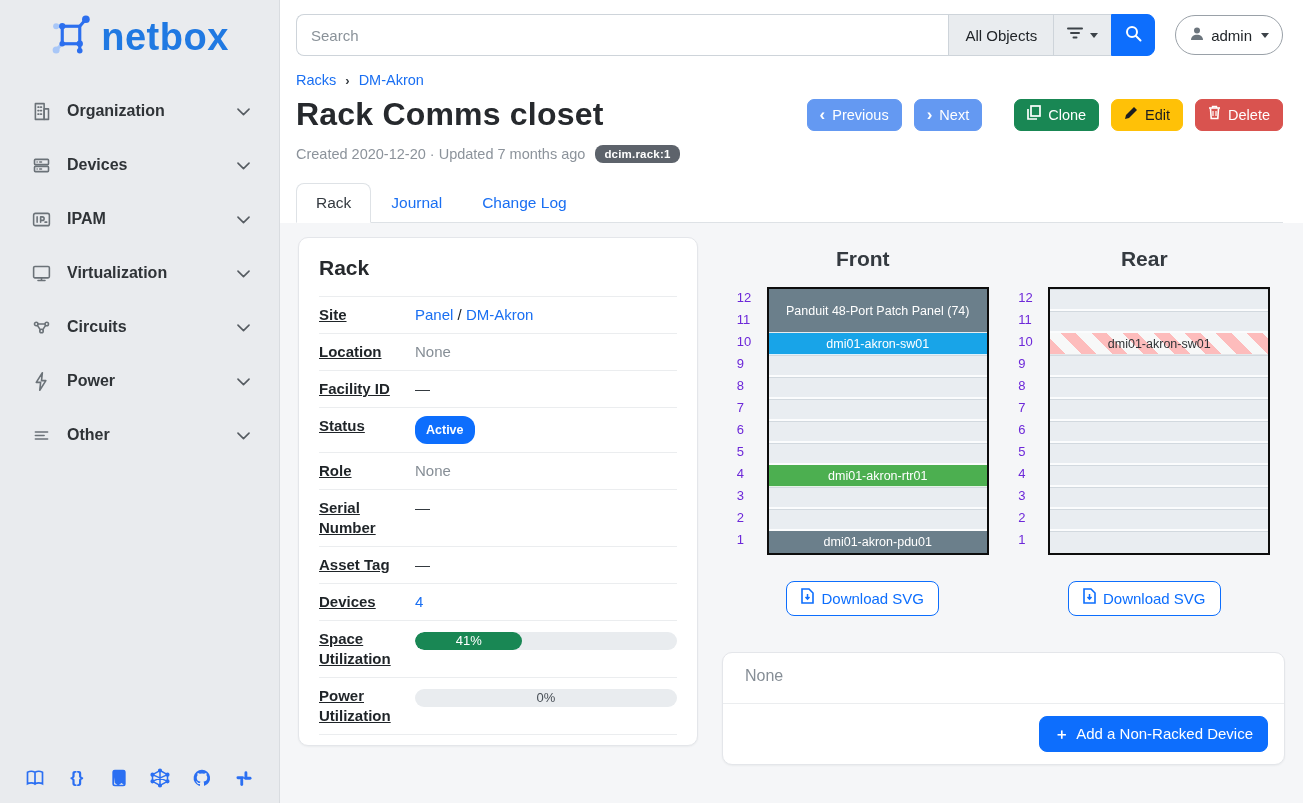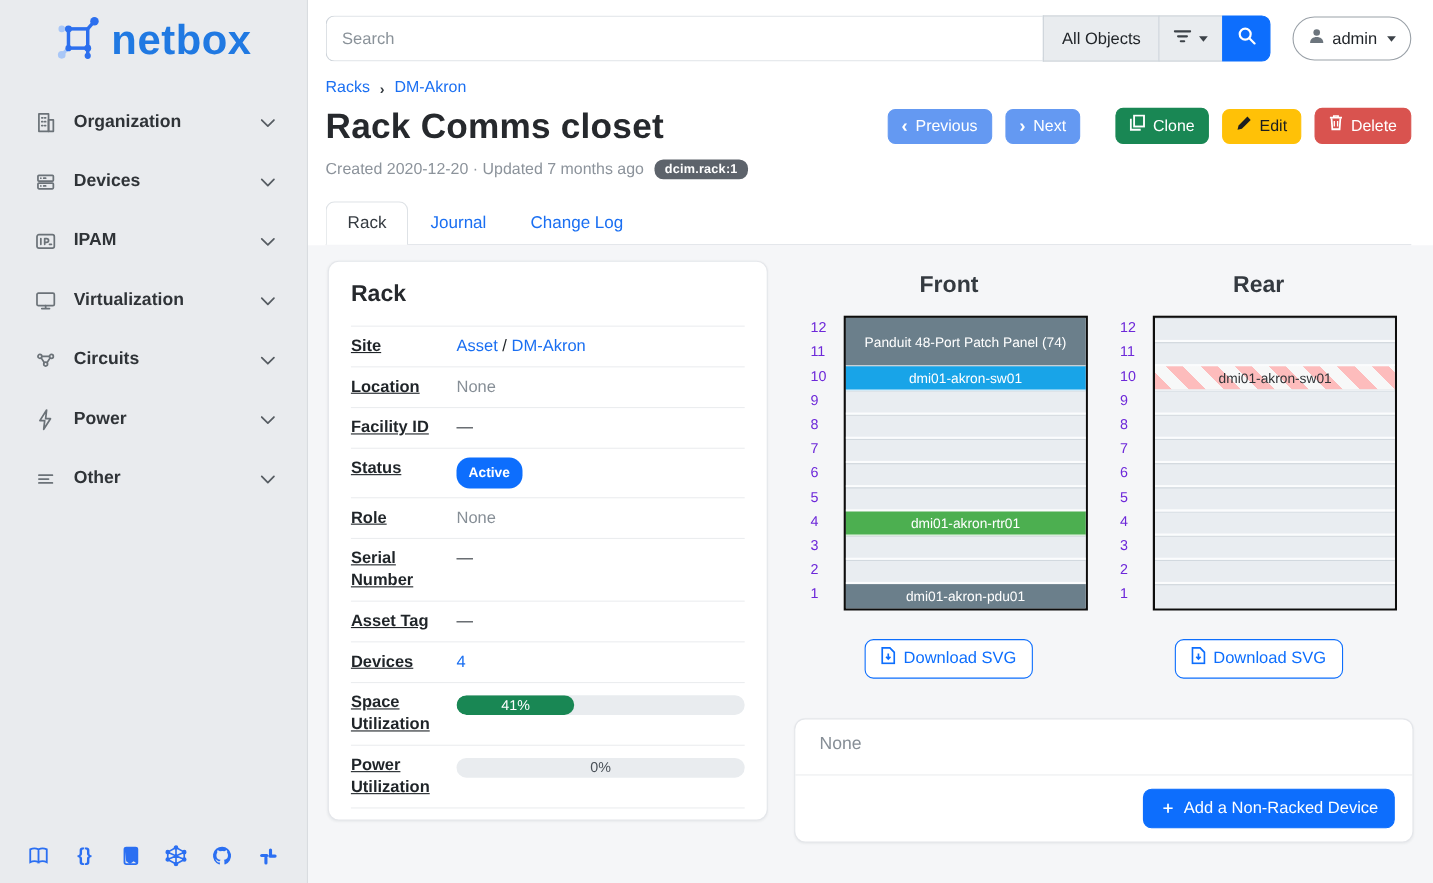--- a/index.html
+++ b/index.html
@@ -388,21 +388,21 @@
 
   <div class="content">
 
     <div class="left-col">
       <div class="card rack-card">
         <div class="card-title">Rack</div>
 
         <div class="drow">
           <div class="dlabel">Site</div>
           <div class="dvalue">
-            <a>Asset</a>
+            <a>Panel</a>
             <span>/</span>
             <a>DM-Akron</a>
           </div>
         </div>
         <div class="drow">
           <div class="dlabel">Location</div>
           <div class="dvalue muted">None</div>
         </div>
         <div class="drow">
           <div class="dlabel">Facility ID</div>

